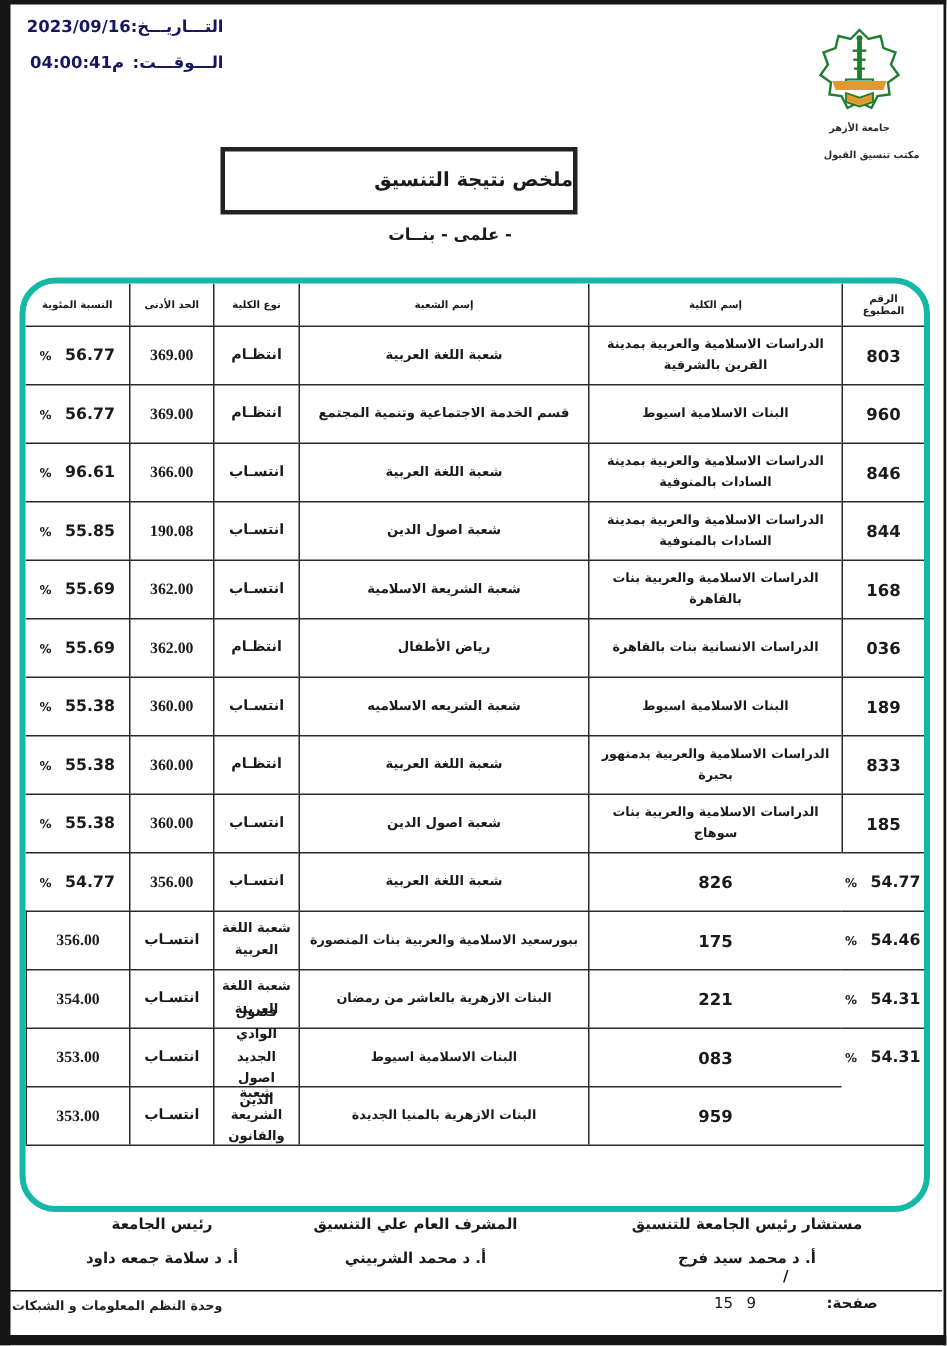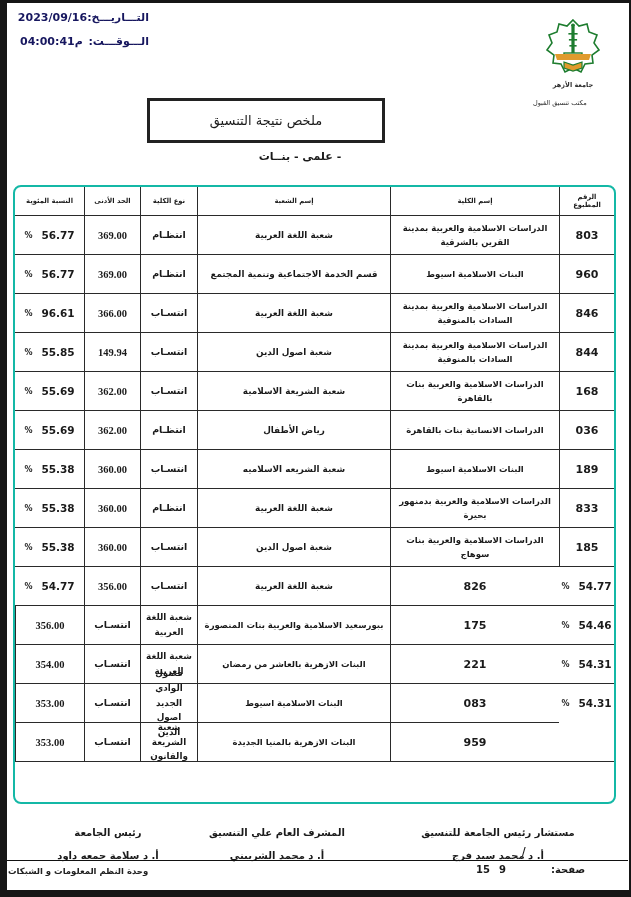--- a/index.html
+++ b/index.html
@@ -16,62 +16,62 @@
   
   .hdr-row{position:absolute;left:20px;width:129px;display:flex;direction:rtl;
     justify-content:space-between;align-items:center;font-size:11px;font-weight:700;color:#17175f;}
   .hdr-row .val{direction:ltr;unicode-bidi:isolate;}
   #date-row{top:11px;} #time-row{top:35px;}
 
   
   .logo-wrap{position:absolute;left:546px;top:18px;width:54px;height:60px;}
   .univ-name{position:absolute;left:538px;top:81px;width:70px;text-align:center;
     font-size:6.5px;font-weight:700;color:#2b2b2b;direction:rtl;}
-  .office-name{position:absolute;left:533px;top:99px;width:80px;text-align:left;
-    font-size:6.5px;font-weight:400;color:#2b2b2b;direction:rtl;}
+  .office-name{position:absolute;left:533px;top:99px;width:80px;text-align:right;
+    font-size:6.5px;font-weight:700;color:#2b2b2b;direction:rtl;}
 
   
   .title-box{position:absolute;left:147px;top:98px;width:232px;height:39px;
-    border:3px solid #222;display:flex;align-items:center;justify-content:center;
-    font-size:13px;font-weight:400;direction:rtl;}
+    border:3px solid #222;display:flex;align-items:center;justify-content:flex-start;
+    font-size:13px;font-weight:700;direction:rtl;}
   .subtitle{position:absolute;left:0;top:150px;width:600px;text-align:center;
     font-size:11px;font-weight:700;direction:rtl;}
 
   
   .tbl{position:absolute;left:13px;top:185px;width:599px;height:615px;
-    border:2px solid #14b8a6;border-radius:8px;overflow:hidden;
+    border:4px solid #14b8a6;border-radius:24px;overflow:hidden;
     display:grid;direction:ltr;
     grid-template-columns:69px 56px 57px 193px 169px 1fr;
     grid-template-rows:28px repeat(14,39px) 1fr;}
   .c{display:flex;align-items:center;justify-content:center;text-align:center;
     border-left:1.5px solid #2a2a2a;border-top:1.5px solid #2a2a2a;
     font-weight:700;color:#1a1a1a;padding:1px 3px;box-sizing:border-box;min-width:0;}
   .c.cl0{border-left:none;}
   .c.hc{border-top:none;font-size:6.8px;direction:rtl;}
   .c.ar{direction:rtl;font-size:8.5px;line-height:1.7;}
   .c.branch{font-size:8.8px;}
   .c.type{font-size:9.5px;}
   .c.num{font-size:10.5px;direction:ltr;font-family:Liberation Serif, serif;}
   .c.code{font-size:11px;direction:ltr;}
   .c.pct{gap:9px;direction:ltr;}
   .c.pct .sign{font-size:8px;}
   .c.pct .v{font-size:10.5px;}
   .tbl-filler{grid-column:1/-1;border-top:1.5px solid #2a2a2a;}
 
   
   .sig{position:absolute;text-align:center;font-weight:700;direction:rtl;}
-  .sig .t{font-size:10px;margin-top:16px;}
+  .sig .t{font-size:10px;}
   .sig .n{font-size:10px;margin-top:12px;}
   #sig-right{left:408px;top:811px;width:180px;}
   #sig-mid{left:197px;top:811px;width:160px;}
   #sig-left{left:28px;top:811px;width:160px;}
   .slash{position:absolute;left:522px;top:846px;font-size:10px;font-weight:700;}
   .footer-rule{position:absolute;left:0;top:860px;width:628px;border-top:1.6px solid #111;}
   .page-label{position:absolute;left:551px;top:864px;font-size:10px;font-weight:700;direction:rtl;}
-  .page-nums{position:absolute;left:476px;top:864px;font-size:10px;font-weight:700;
+  .page-nums{position:absolute;left:476px;top:864px;font-size:10px;font-weight:400;
     display:flex;gap:9px;direction:ltr;align-items:flex-end;}
   .unit{position:absolute;left:8px;top:866px;font-size:8.5px;font-weight:700;direction:rtl;color:#222;}
 </style>
 </head>
 <body>
 
 <div class="frame-left"></div>
 <div class="frame-top"></div>
 <div class="frame-right"></div>
 <div class="frame-bottom"></div>
@@ -142,21 +142,21 @@
     </div>
     <div class="c num">366.00</div>
     <div class="c ar type">انتسـاب</div>
     <div class="c ar branch">شعبة اللغة العربية</div>
     <div class="c ar">الدراسات الاسلامية والعربية بمدينة السادات بالمنوفية</div>
     <div class="c code">846</div>
     <div class="c pct cl0">
       <span class="sign">%</span>
       <span class="v">55.85</span>
     </div>
-    <div class="c num">149.94</div>
+    <div class="c num">190.08</div>
     <div class="c ar type">انتسـاب</div>
     <div class="c ar branch">شعبة اصول الدين</div>
     <div class="c ar">الدراسات الاسلامية والعربية بمدينة السادات بالمنوفية</div>
     <div class="c code">844</div>
     <div class="c pct cl0">
       <span class="sign">%</span>
       <span class="v">55.69</span>
     </div>
     <div class="c num">362.00</div>
     <div class="c ar type">انتسـاب</div>

